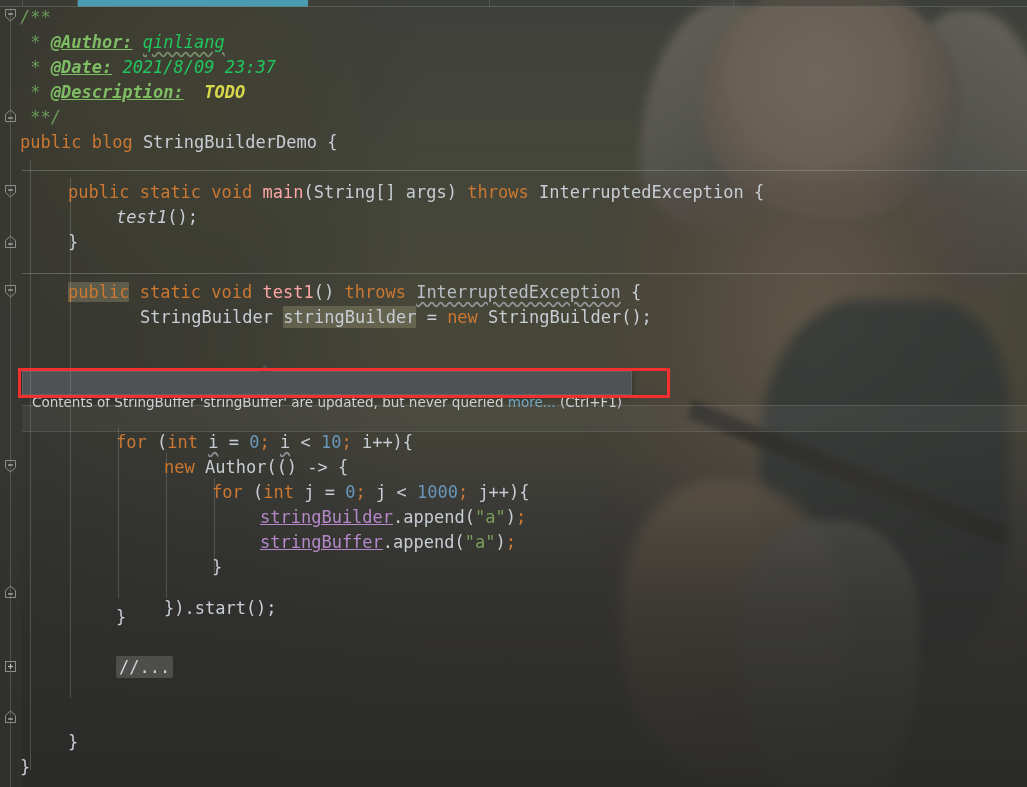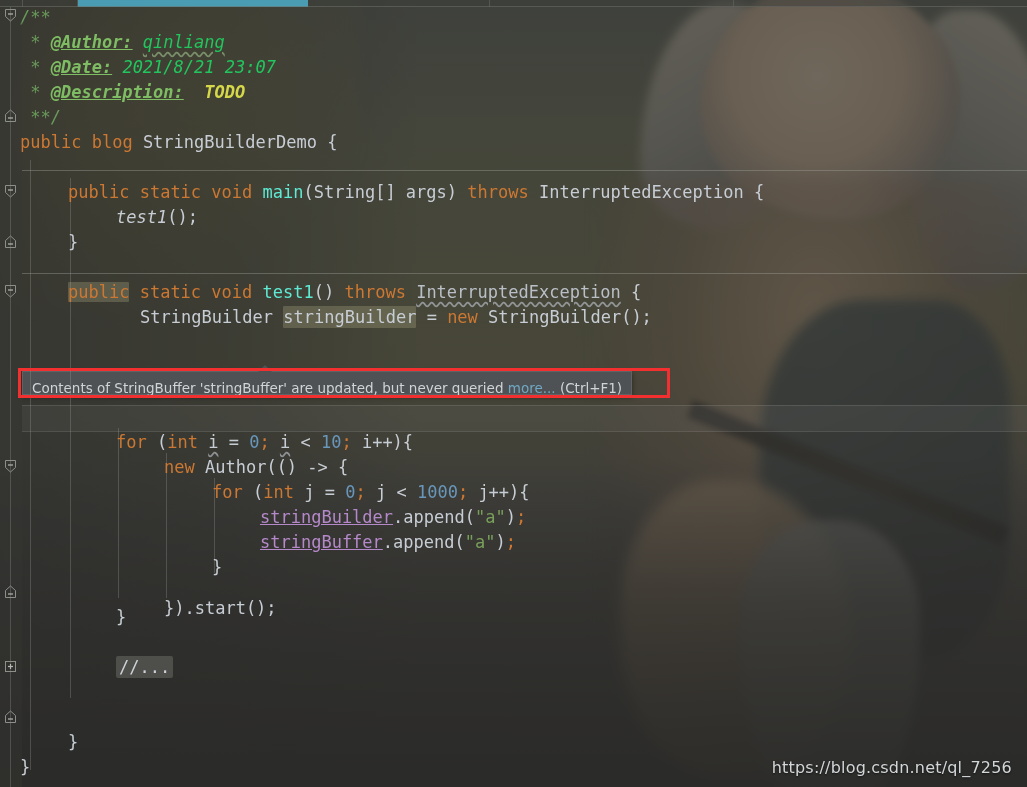--- a/index.html
+++ b/index.html
@@ -214,21 +214,21 @@
     position: absolute;
     left: 22px; width: 1005px; height: 1px;
     background: rgba(160,162,156,0.40);
     z-index: 2;
   }
 
   
   .t-kw      { color: #cc7832; }          
   .t-plain   { color: #c7cdd4; }          
   .t-type    { color: #c7cdd4; }
-  .t-method  { color: #5eead4; }          
+  .t-method  { color: #fca5a5; }          
   .t-num     { color: #6897bb; }
   .t-str     { color: #79a05b; }
   .t-semi    { color: #cc7832; }
   .t-cmt     { color: #6a9b5b; font-style: italic; }
   .t-cmt-tag { color: #7ebd63; font-style: italic; font-weight: bold; text-decoration: underline; }
   .t-cmt-val { color: #22c55e; font-style: italic; }
   .t-todo    { color: #d6d84a; font-style: italic; font-weight: bold; }
   .t-field   { color: #b589c9; text-decoration: underline; }
   .t-local   { color: #c7cdd4; }
   .t-italic  { font-style: italic; color: #c7cdd4; }
@@ -264,21 +264,21 @@
     text-decoration: underline;
     text-decoration-style: wavy;
     text-decoration-color: rgba(140,170,125,0.75);
     text-underline-offset: 3px;
   }
   .tooltip {
     position: absolute;
     left: 22px; top: 371px;
     height: 24px;
     box-sizing: border-box;
-    padding: 6px 9px 0 9px;
+    padding: 20px 9px 0 9px;
     background: #4e5254;
     border: 1px solid #5f6365;
     color: #d0d4d7;
     font-family: "DejaVu Sans", "Liberation Sans", sans-serif;
     font-size: 13.5px;
     line-height: 21px;
     white-space: nowrap;
     box-shadow: 0 2px 5px rgba(0,0,0,0.45);
   }
   .tooltip .more {
@@ -430,21 +430,21 @@
 
   <div class="code">
 
     
     <div class="ln" style="top:5px;"><span class="t-cmt">/**</span></div>
 
     
     <div class="ln" style="top:30px;"><span class="t-cmt"> * </span><span class="t-cmt-tag">@Author:</span><span class="t-cmt"> </span><span class="t-cmt-val squiggle-green">qinliang</span></div>
 
     
-    <div class="ln" style="top:55px;"><span class="t-cmt"> * </span><span class="t-cmt-tag">@Date:</span><span class="t-cmt"> </span><span class="t-cmt-val">2021/8/21 23:07</span></div>
+    <div class="ln" style="top:55px;"><span class="t-cmt"> * </span><span class="t-cmt-tag">@Date:</span><span class="t-cmt"> </span><span class="t-cmt-val">2021/8/09 23:37</span></div>
 
     
     <div class="ln" style="top:80px;"><span class="t-cmt"> * </span><span class="t-cmt-tag">@Description:</span><span class="t-cmt">  </span><span class="t-todo">TODO</span></div>
 
     
     <div class="ln" style="top:105px;"><span class="t-cmt"> </span><span class="t-cmt">**/</span></div>
 
     
     <div class="ln" style="top:130px;"><span class="t-kw">public</span><span class="t-plain"> </span><span class="t-kw">blog</span><span class="t-plain"> </span><span class="t-type">StringBuilderDemo</span><span class="t-plain"> </span><span class="t-plain">{</span></div>
 
@@ -498,15 +498,14 @@
     
     <div class="ln" style="top:755px; left:20px;"><span class="t-plain">}</span></div>
 
   </div>
 
   <div class="tooltip-arrow"></div>
   <div class="tooltip"><span>Contents of StringBuffer 'stringBuffer' are updated, but never queried </span><span class="more">more...</span><span> (Ctrl+F1)</span></div>
 
   <div class="redbox"></div>
 
-  <div class="watermark">https://blog.csdn.net/ql_7256</div>
 
 </div>
 
 </body></html>

